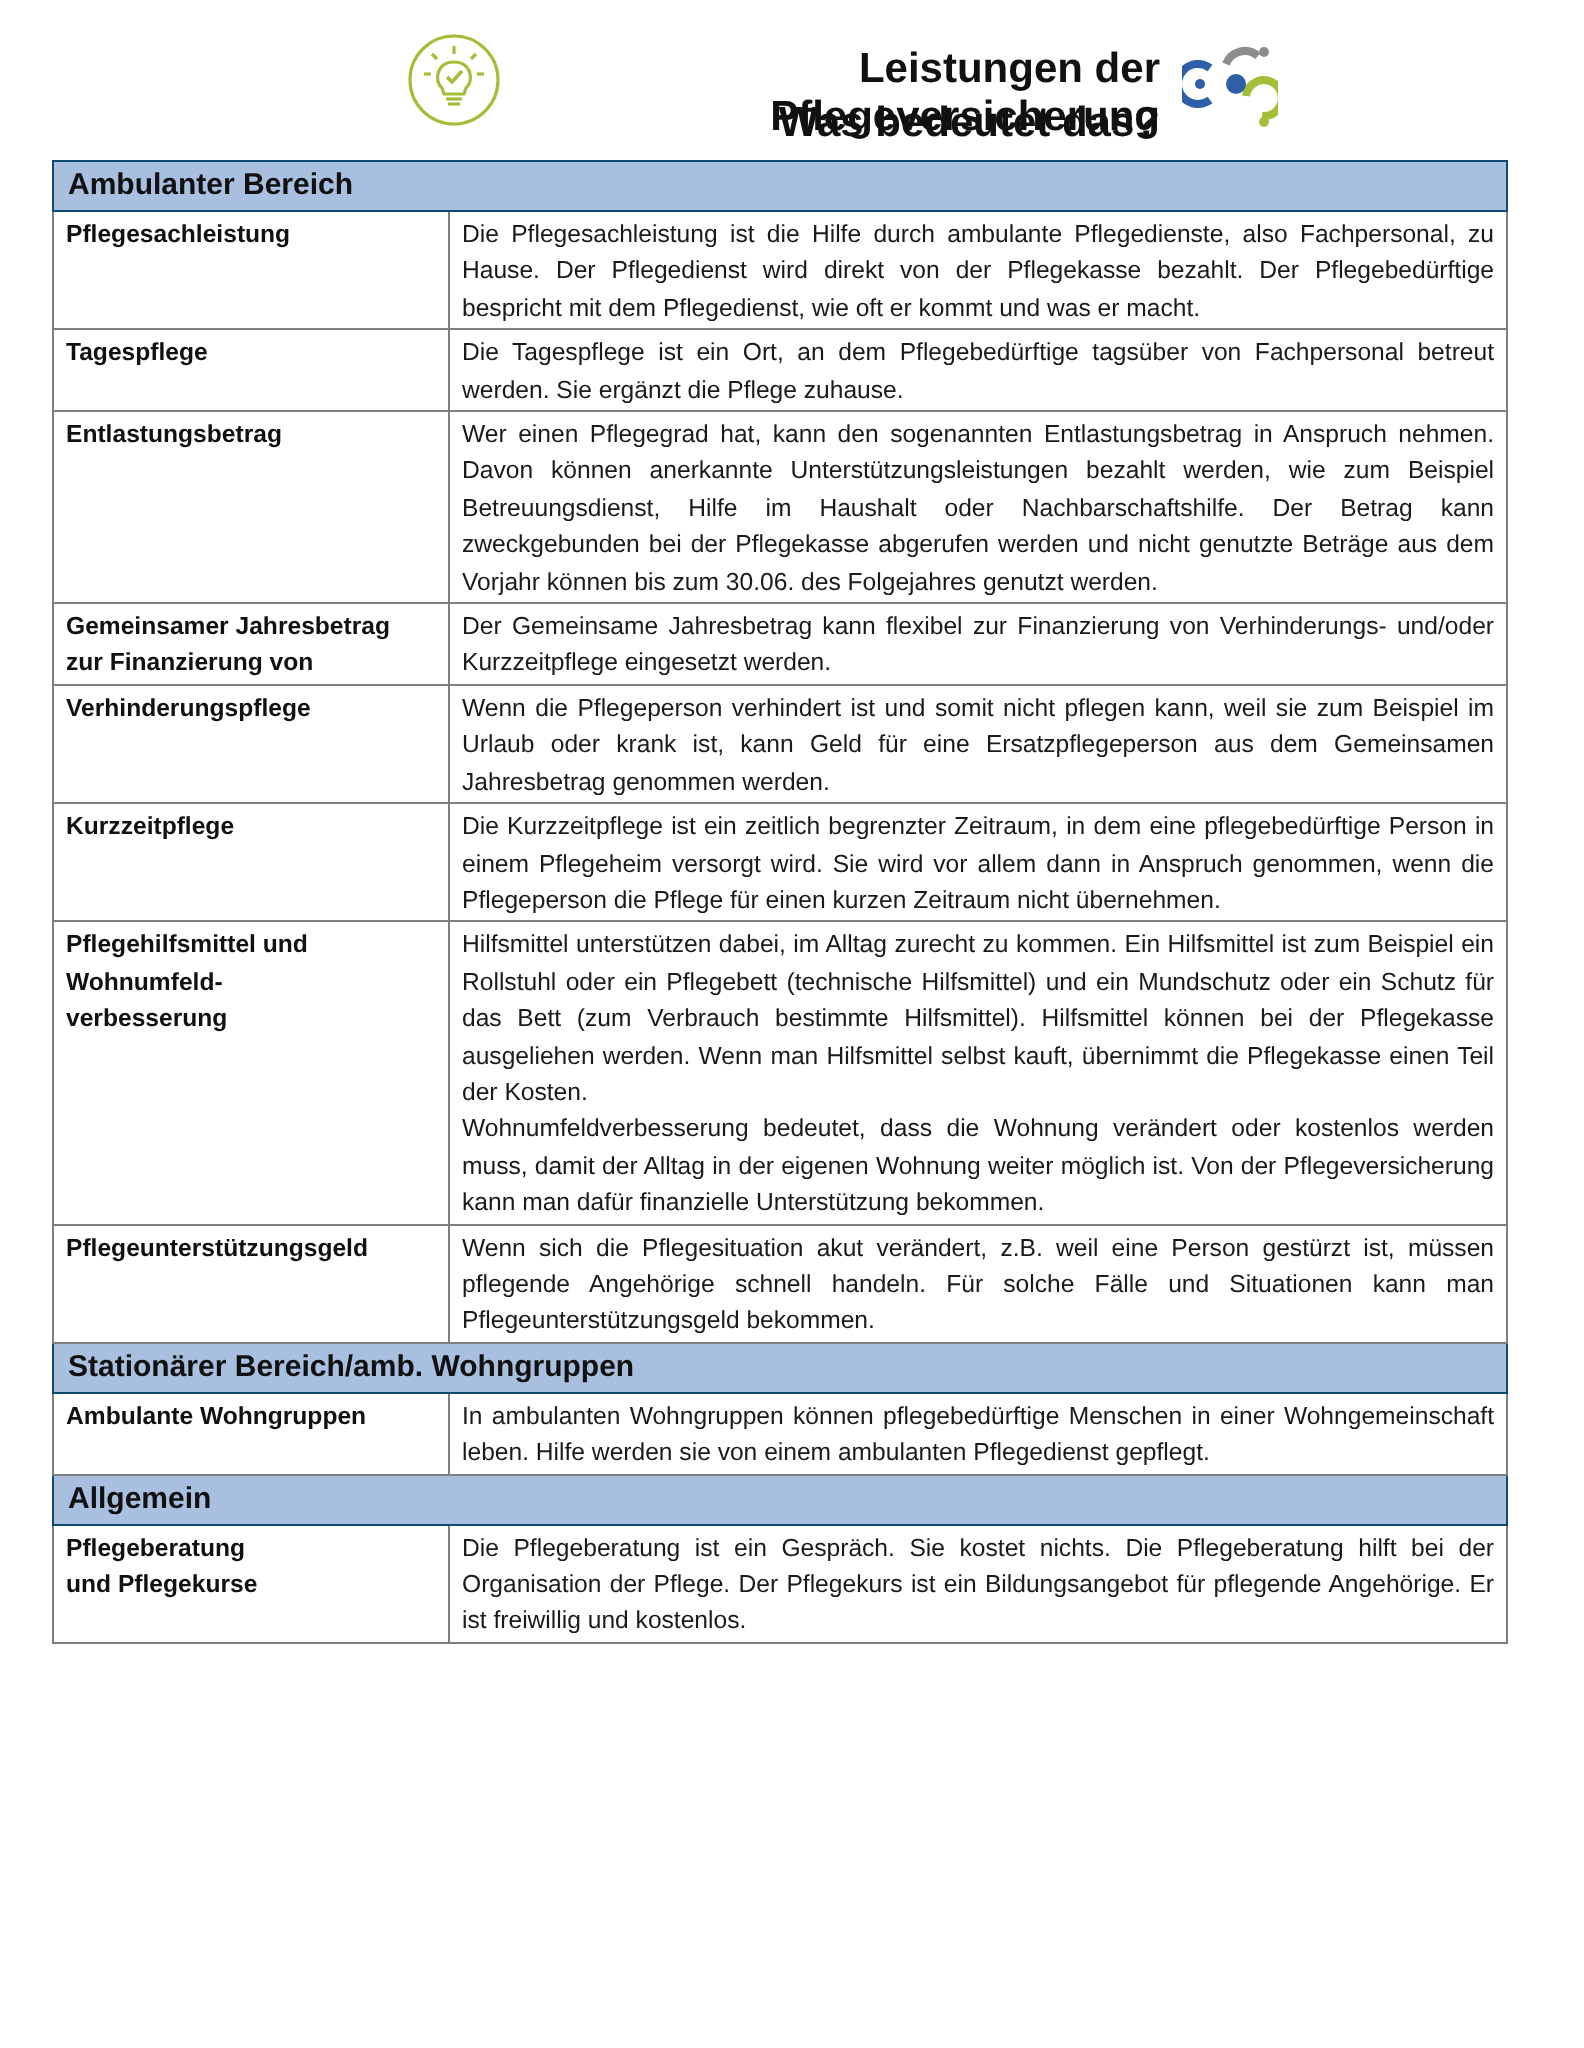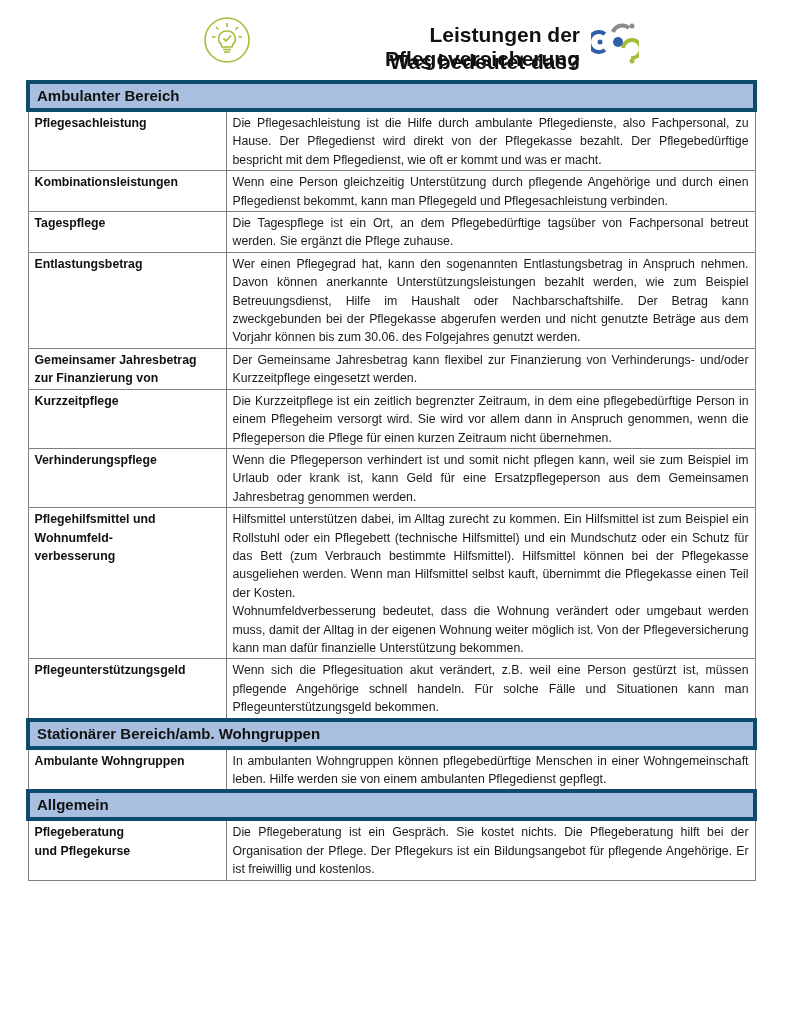--- a/index.html
+++ b/index.html
@@ -12,21 +12,21 @@
            font-size:21px; color:#111; }
   .title.t1 { top:23px; }
   .title.t2 { top:50px; }
 
   table.main { position:absolute; left:26px; top:80px; width:727px; border-collapse:collapse;
                table-layout:fixed; font-size:12.3px; line-height:18.4px; }
   table.main td { border:1px solid #7f7f7f; vertical-align:top; padding:2px 6px 1px 6px; }
   col.c1 { width:198px; }
   col.c2 { width:529px; }
   tr.sec td { background:#a9bfe0; font-weight:bold; font-size:15px; line-height:20px;
-              padding:2px 6px 2px 7px; border:4px solid #0c4a6e; color:#111; }
+              padding:2px 6px 2px 7px; border:1px solid #0c4a6e; color:#111; }
   td.term { font-weight:bold; color:#111; }
   td.term .norm { font-weight:bold; }
   td.desc { text-align:justify; text-align-last:left; }
   tr.dash-top td { border-top:1.5px dashed #444; }
   .term-text { display:block; }
   svg { display:block; }
 </style>
 </head>
 <body>
 
@@ -68,51 +68,47 @@
   <tbody>
 
     <tr class="sec">
       <td colspan="2">Ambulanter Bereich</td>
     </tr>
     <tr>
       <td class="term"><span>Pflegesachleistung</span></td>
       <td class="desc">Die Pflegesachleistung ist die Hilfe durch ambulante Pflegedienste, also Fachpersonal, zu Hause. Der Pflegedienst wird direkt von der Pflegekasse bezahlt. Der Pflegebedürftige bespricht mit dem Pflegedienst, wie oft er kommt und was er macht.</td>
     </tr>
     <tr>
-      <td class="term"><span>Kombinationsleistungen</span></td>
-      <td class="desc">Wenn eine Person gleichzeitig Unterstützung durch pflegende Angehörige und durch einen Pflegedienst bekommt, kann man Pflegegeld und Pflegesachleistung verbinden.</td>
-    </tr>
-    <tr>
       <td class="term"><span>Tagespflege</span></td>
       <td class="desc">Die Tagespflege ist ein Ort, an dem Pflegebedürftige tagsüber von Fachpersonal betreut werden. Sie ergänzt die Pflege zuhause.</td>
     </tr>
     <tr>
       <td class="term"><span>Entlastungsbetrag</span></td>
       <td class="desc">Wer einen Pflegegrad hat, kann den sogenannten Entlastungsbetrag in Anspruch nehmen. Davon können anerkannte Unterstützungsleistungen bezahlt werden, wie zum Beispiel Betreuungsdienst, Hilfe im Haushalt oder Nachbarschaftshilfe. Der Betrag kann zweckgebunden bei der Pflegekasse abgerufen werden und nicht genutzte Beträge aus dem Vorjahr können bis zum 30.06. des Folgejahres genutzt werden.</td>
     </tr>
     <tr>
       <td class="term">
         <span class="term-text">Gemeinsamer Jahresbetrag</span>
         <span class="term-text norm">zur Finanzierung von</span>
       </td>
       <td class="desc">Der Gemeinsame Jahresbetrag kann flexibel zur Finanzierung von Verhinderungs- und/oder Kurzzeitpflege eingesetzt werden.</td>
     </tr>
     <tr class="dash-top">
+      <td class="term"><span>Verhinderungspflege</span></td>
+      <td class="desc">Wenn die Pflegeperson verhindert ist und somit nicht pflegen kann, weil sie zum Beispiel im Urlaub oder krank ist, kann Geld für eine Ersatzpflegeperson aus dem Gemeinsamen Jahresbetrag genommen werden.</td>
+    </tr>
+    <tr class="dash-top">
       <td class="term"><span>Kurzzeitpflege</span></td>
       <td class="desc">Die Kurzzeitpflege ist ein zeitlich begrenzter Zeitraum, in dem eine pflegebedürftige Person in einem Pflegeheim versorgt wird. Sie wird vor allem dann in Anspruch genommen, wenn die Pflegeperson die Pflege für einen kurzen Zeitraum nicht übernehmen.</td>
-    </tr>
-    <tr class="dash-top">
-      <td class="term"><span>Verhinderungspflege</span></td>
-      <td class="desc">Wenn die Pflegeperson verhindert ist und somit nicht pflegen kann, weil sie zum Beispiel im Urlaub oder krank ist, kann Geld für eine Ersatzpflegeperson aus dem Gemeinsamen Jahresbetrag genommen werden.</td>
     </tr>
     <tr>
       <td class="term" style="padding-right:70px;margin-left:39px;"><span>Pflegehilfsmittel und Wohnumfeld-verbesserung</span></td>
       <td class="desc">
         <span style="display:block">Hilfsmittel unterstützen dabei, im Alltag zurecht zu kommen. Ein Hilfsmittel ist zum Beispiel ein Rollstuhl oder ein Pflegebett (technische Hilfsmittel) und ein Mundschutz oder ein Schutz für das Bett (zum Verbrauch bestimmte Hilfsmittel). Hilfsmittel können bei der Pflegekasse ausgeliehen werden. Wenn man Hilfsmittel selbst kauft, übernimmt die Pflegekasse einen Teil der Kosten.</span>
-        <span style="display:block">Wohnumfeldverbesserung bedeutet, dass die Wohnung verändert oder umgebaut werden muss, damit der Alltag in der eigenen Wohnung weiter möglich ist. Von der Pflegeversicherung kann man dafür finanzielle Unterstützung bekommen.</span>
+        <span style="display:block">Wohnumfeldverbesserung bedeutet, dass die Wohnung verändert oder kostenlos werden muss, damit der Alltag in der eigenen Wohnung weiter möglich ist. Von der Pflegeversicherung kann man dafür finanzielle Unterstützung bekommen.</span>
       </td>
     </tr>
     <tr>
       <td class="term"><span>Pflegeunterstützungsgeld</span></td>
       <td class="desc">Wenn sich die Pflegesituation akut verändert, z.B. weil eine Person gestürzt ist, müssen pflegende Angehörige schnell handeln. Für solche Fälle und Situationen kann man Pflegeunterstützungsgeld bekommen.</td>
     </tr>
 
     <tr class="sec">
       <td colspan="2">Stationärer Bereich/amb. Wohngruppen</td>
     </tr>

